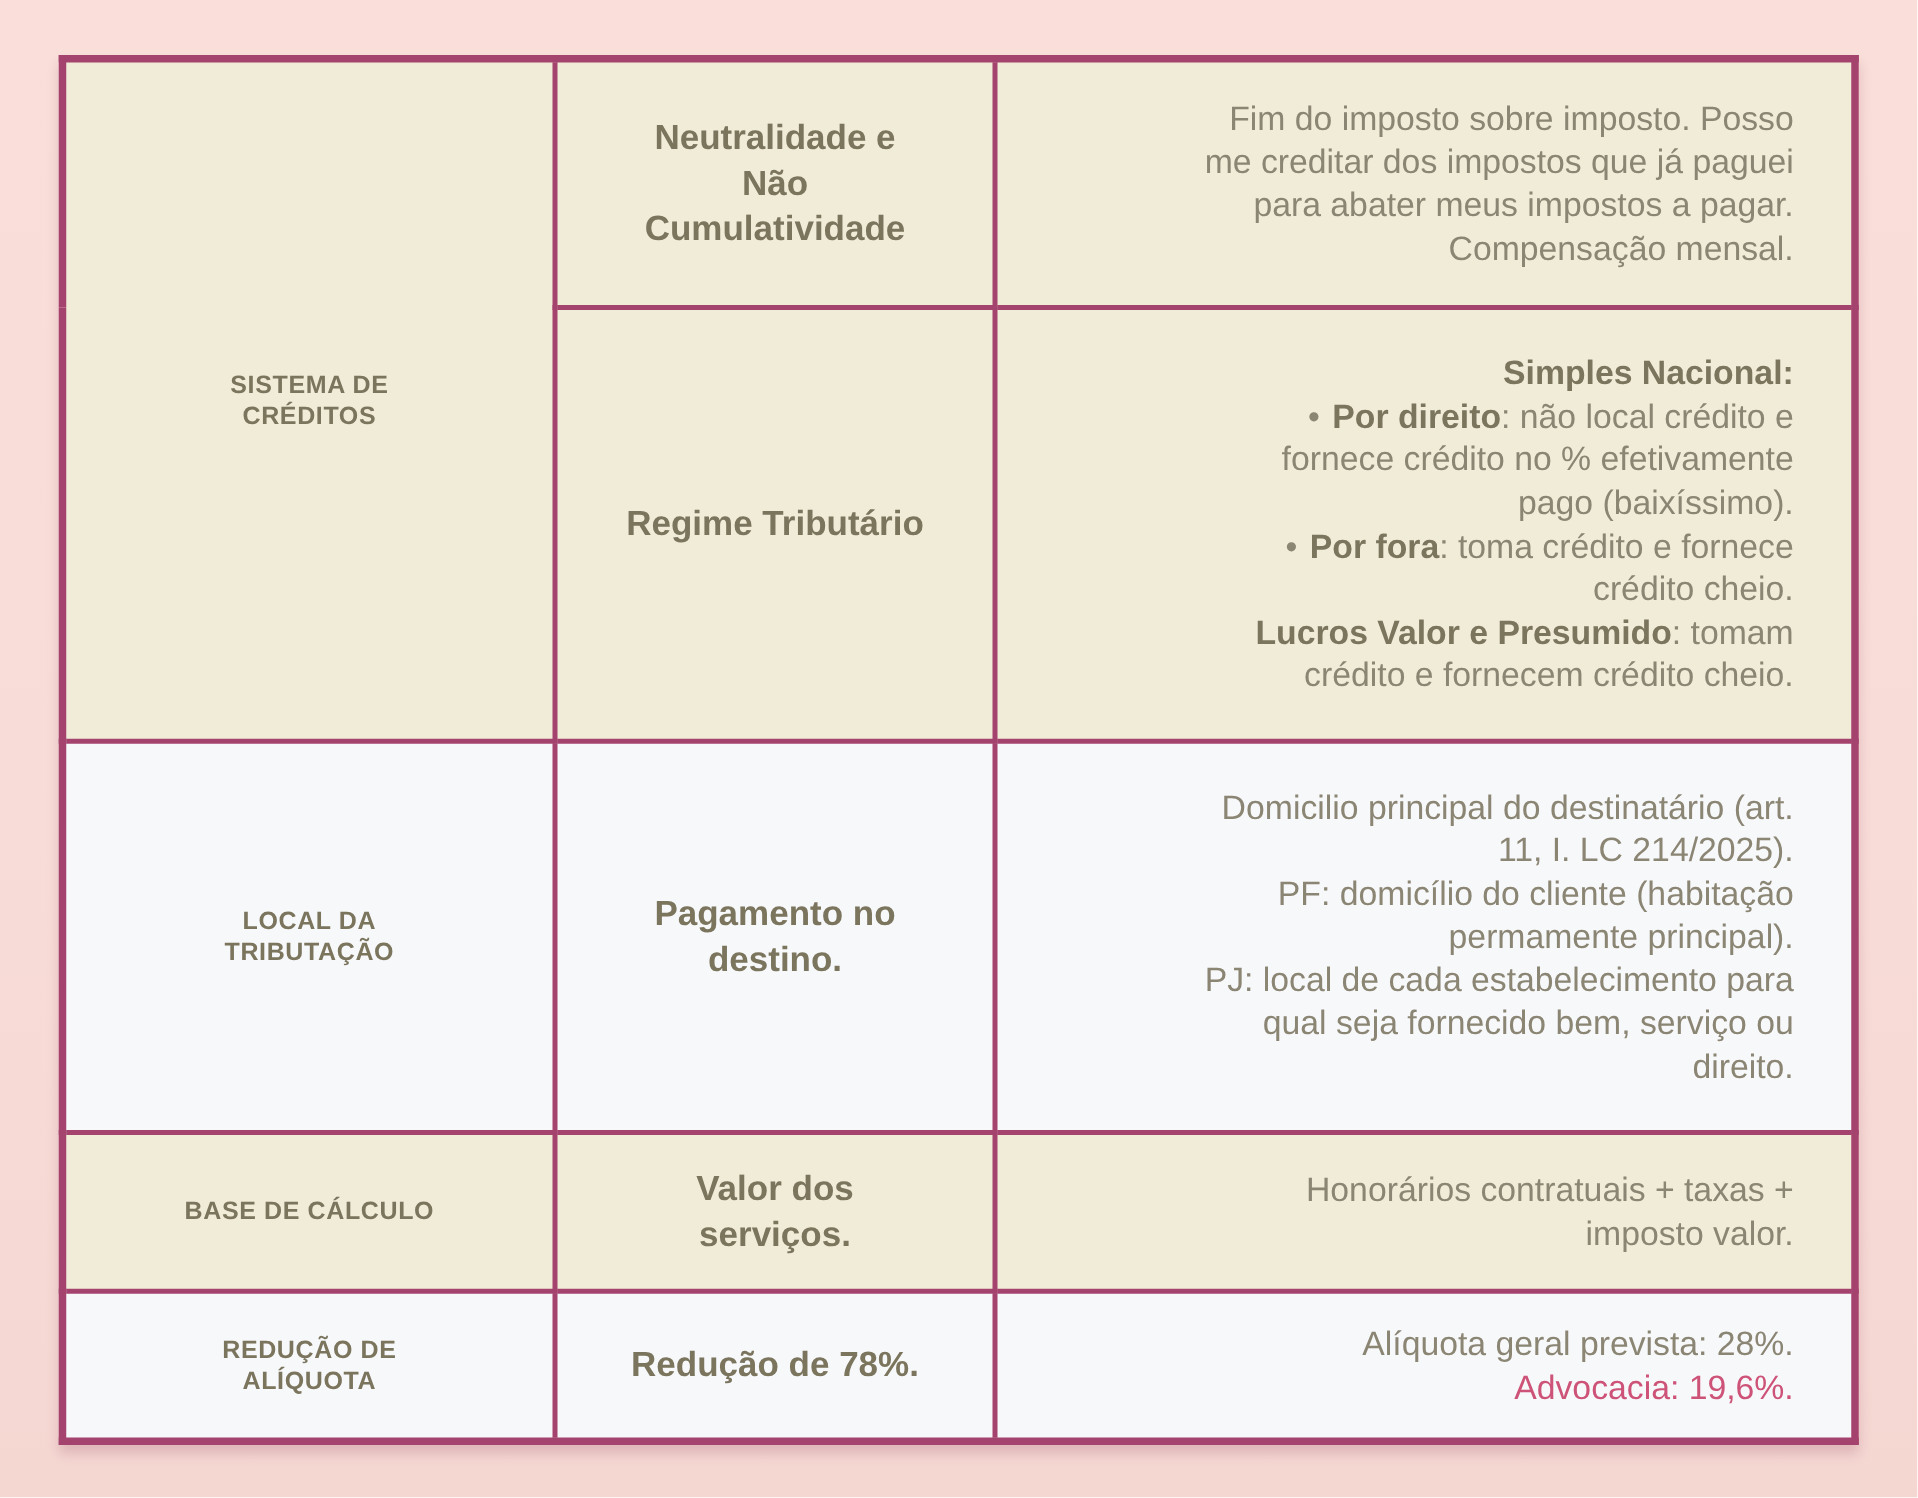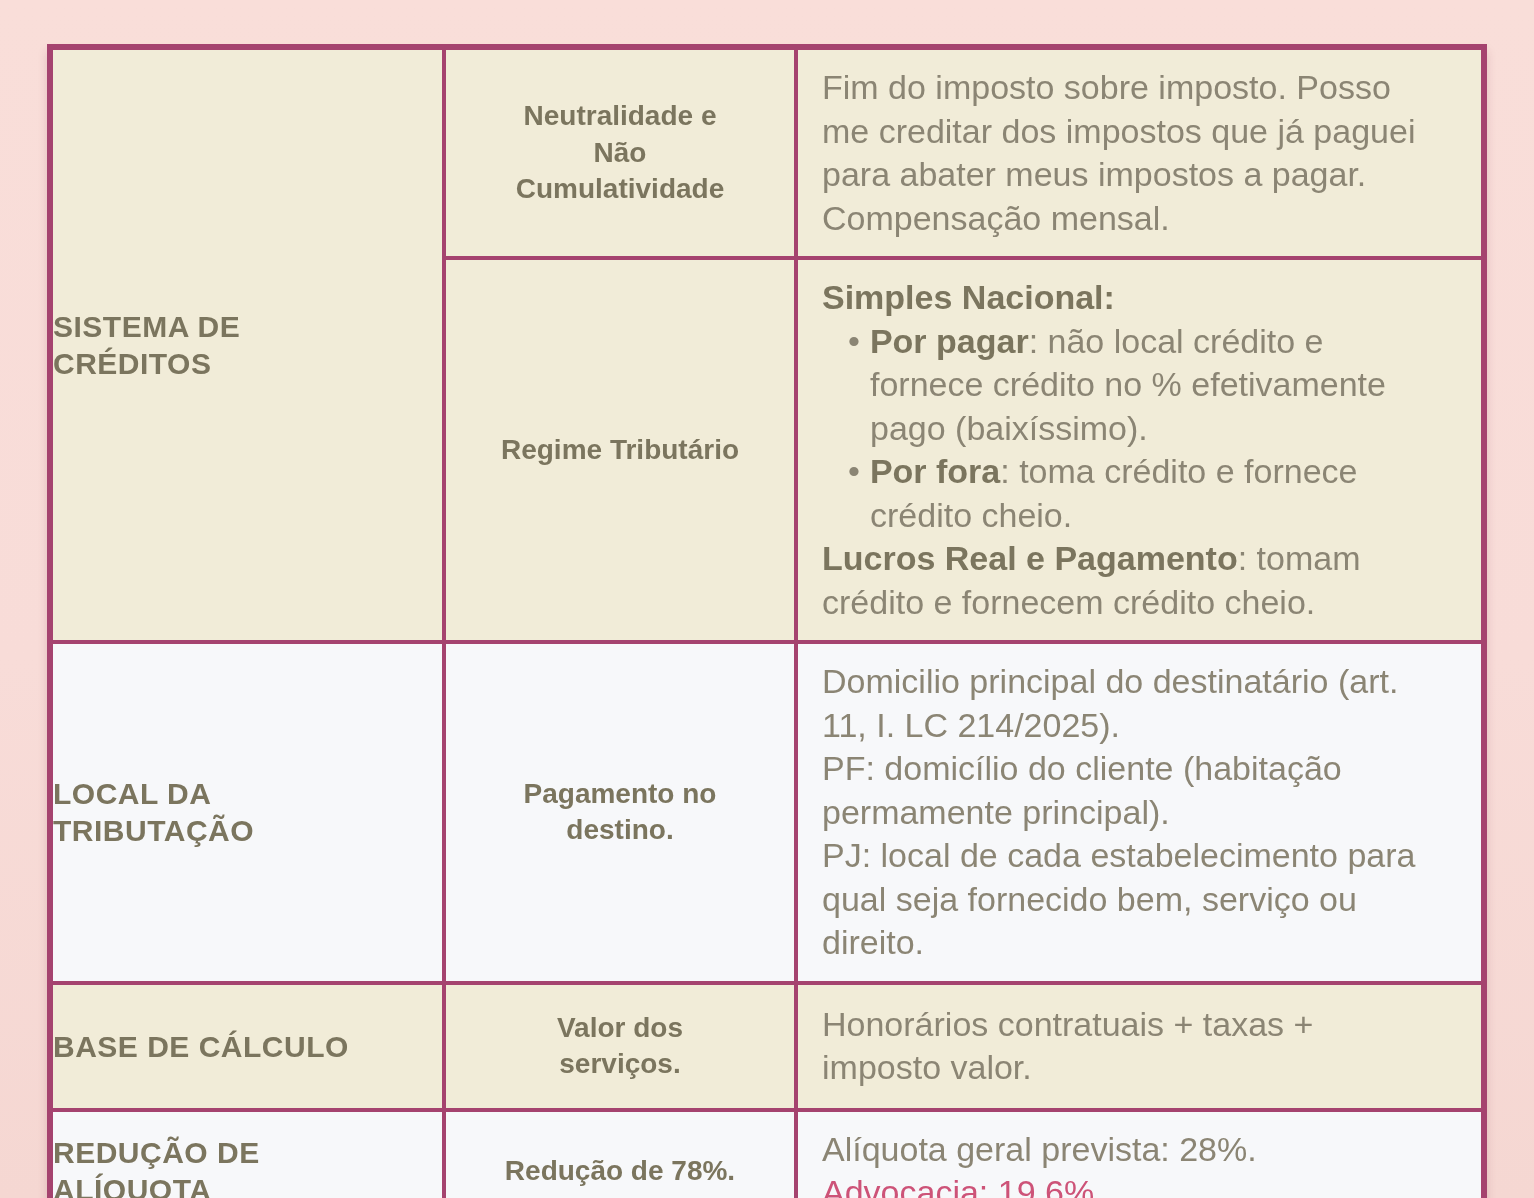--- a/index.html
+++ b/index.html
@@ -21,30 +21,30 @@
   table.tax{
     position:absolute;left:47px;top:44px;width:1440px;height:1112px;
     border-collapse:collapse;table-layout:fixed;
     border:6px solid var(--table-border);
     box-shadow:0 7px 9px rgba(120,40,70,0.18);
   }
   td{border:4px solid var(--table-border);vertical-align:middle;}
   .cream{background:var(--cream-cell);}
   .white{background:var(--white-cell);}
   .head{
-    text-align:left;font-weight:bold;font-size:30px;line-height:1.25;
+    text-align:center;font-weight:bold;font-size:20px;line-height:1.25;
     color:var(--heading-text);letter-spacing:.5px;
   }
   .topic{
     text-align:center;font-weight:bold;font-size:28px;line-height:1.3;
     color:var(--heading-text);padding:0 30px;
   }
   .desc{
-    font-size:34px;line-height:1.28;color:var(--body-text);
-    padding:16px 46px 16px 24px;text-align:left;
+    font-size:27px;line-height:1.28;color:var(--body-text);
+    padding:16px 46px 16px 24px;text-align:right;
   }
   .ml{white-space:pre-line;}
   .b{font-weight:bold;color:var(--heading-text);}
   .bullet{padding-left:48px;text-indent:-22px;}
   .dot{display:inline;margin-right:10px;}
   .accent{color:var(--accent-text);}
 </style>
 </head>
 <body>
 
@@ -64,26 +64,26 @@
 Cumulatividade</span></td>
         <td class="cream desc"><span class="ml">Fim do imposto sobre imposto. Posso
 me creditar dos impostos que já paguei
 para abater meus impostos a pagar.
 Compensação mensal.</span></td>
       </tr>
       <tr style="height:347px">
         <td class="cream topic"><span class="ml">Regime Tributário</span></td>
         <td class="cream desc">
           <div class="b">Simples Nacional:</div>
-          <div class="bullet"><span class="dot">•</span><span class="b">Por pagar</span><span class="ml">: não local crédito e
+          <div class="bullet"><span class="dot">•</span><span class="b">Por direito</span><span class="ml">: não local crédito e
 fornece crédito no % efetivamente
 pago (baixíssimo).</span></div>
           <div class="bullet"><span class="dot">•</span><span class="b">Por fora</span><span class="ml">: toma crédito e fornece
 crédito cheio.</span></div>
-          <div><span class="b">Lucros Real e Pagamento</span><span class="ml">: tomam
+          <div><span class="b">Lucros Valor e Presumido</span><span class="ml">: tomam
 crédito e fornecem crédito cheio.</span></div>
         </td>
       </tr>
       <tr style="height:313px">
         <td class="white head"><span class="ml">LOCAL DA
 TRIBUTAÇÃO</span></td>
         <td class="white topic"><span class="ml">Pagamento no
 destino.</span></td>
         <td class="white desc"><span class="ml">Domicilio principal do destinatário (art.
 11, I. LC 214/2025).

